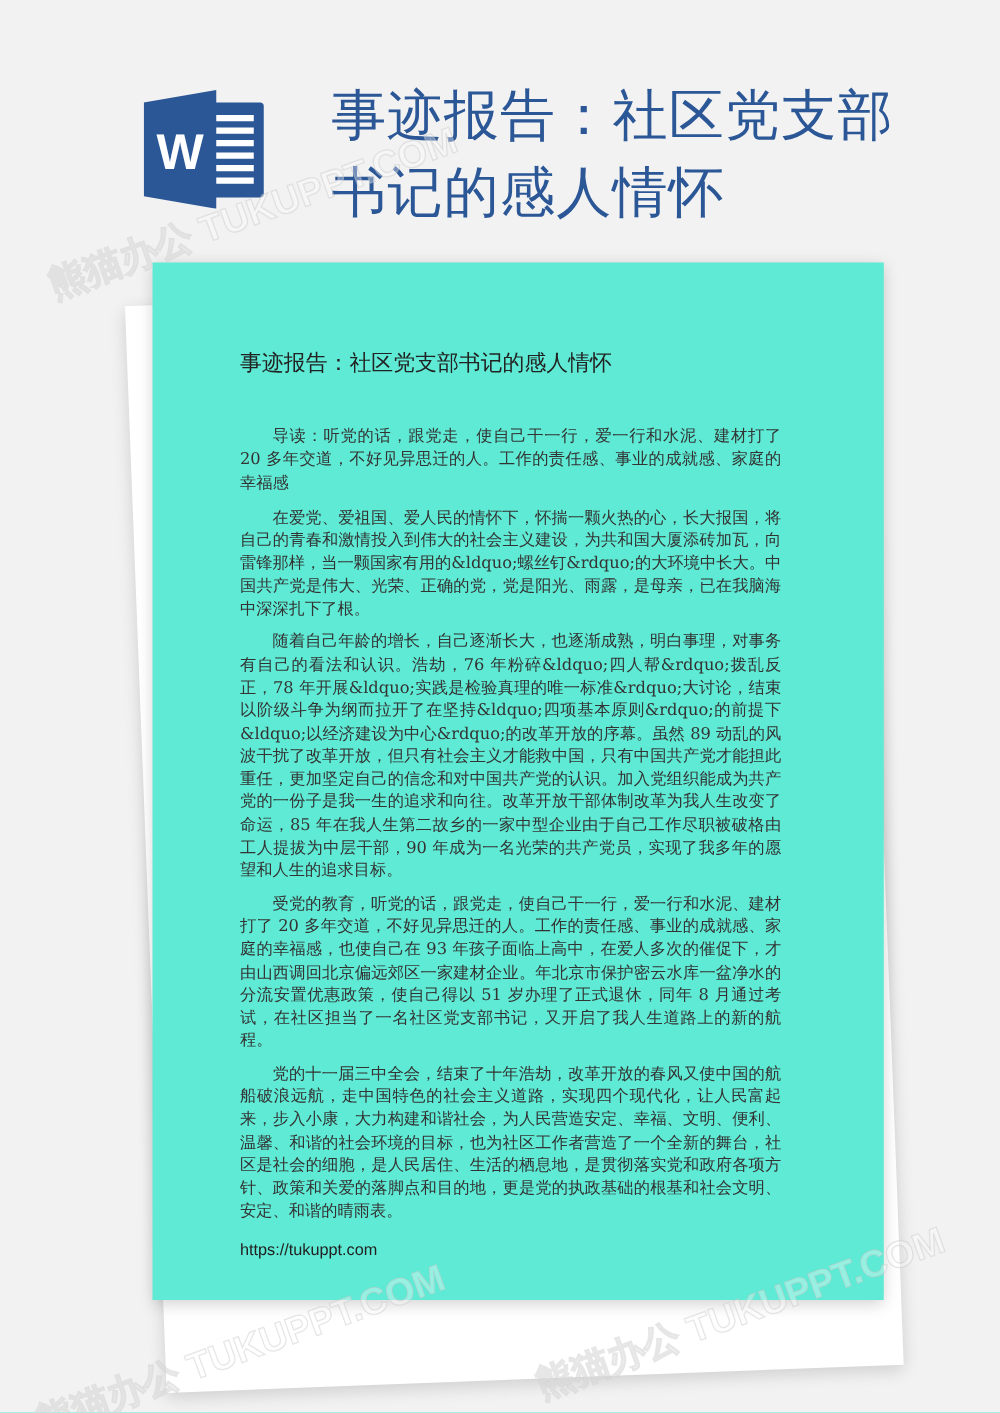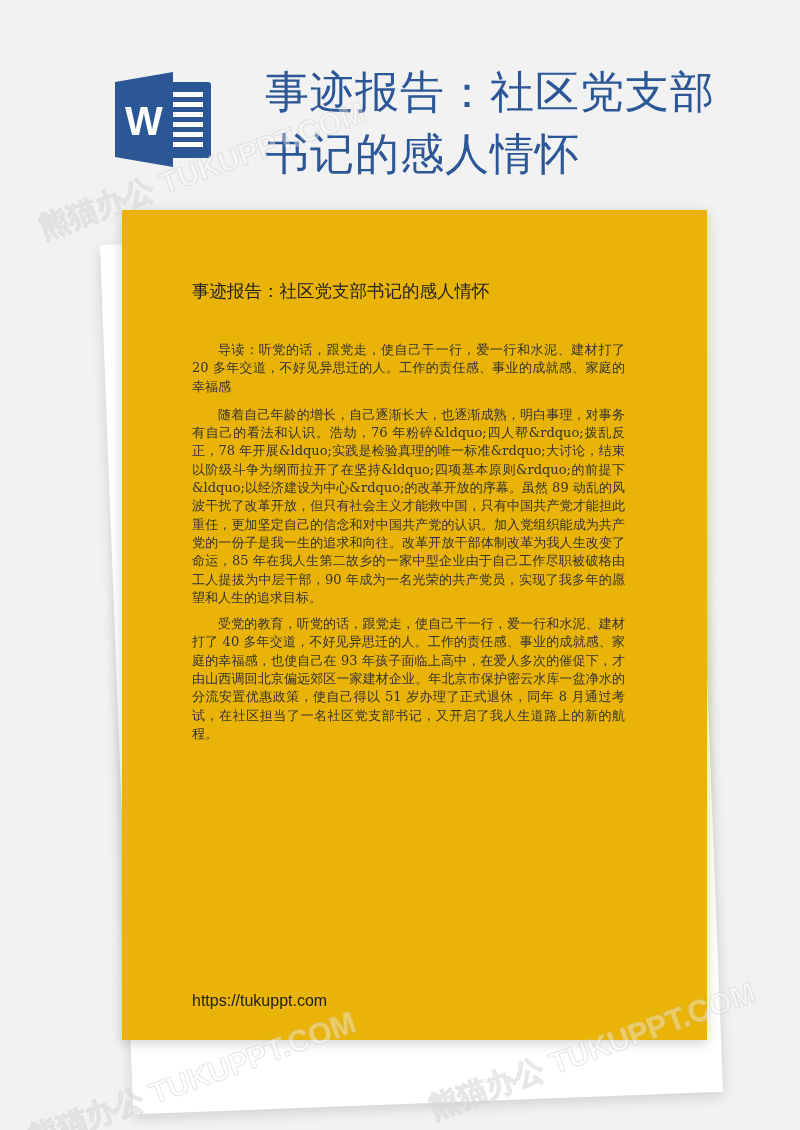--- a/index.html
+++ b/index.html
@@ -16,37 +16,37 @@
       font-size: 44px; line-height: 62px; color: #2b5797; letter-spacing: 1px;
       font-weight: normal;
     }
     .page-back {
       position: absolute; left: 100px; top: 245px; width: 590px; height: 870px;
       background: #ffffff; transform: rotate(-2.2deg); transform-origin: 0 0;
       box-shadow: 0 4px 14px rgba(0,0,0,0.15);
     }
     .page-front {
       position: absolute; left: 122px; top: 210px; width: 585px; height: 830px;
-      background: #eab308; box-shadow: 0 3px 12px rgba(0,0,0,0.18);
+      background: #5eead4; box-shadow: 0 3px 12px rgba(0,0,0,0.18);
       overflow: hidden;
     }
     .doc-title {
       position: absolute; left: 70px; top: 68px; width: 460px;
       font-family: "DejaVu Sans", "Liberation Sans", sans-serif;
       font-size: 17.5px; color: #222; line-height: 26px; margin: 0; font-weight: normal;
     }
     .doc-body { position: absolute; left: 70px; top: 111px; width: 433px; margin-top: 20px; }
     .para {
       margin: 0 0 8px 0; font-size: 13px; line-height: 18.3px; color: #333;
       text-indent: 2em; text-align: justify;
     }
     .para:first-child { margin-bottom: 10px; }
     .footer-url {
       position: absolute; left: 70px; top: 782px;
-      font-family: "Liberation Sans", sans-serif; font-size: 16px; color: #222;
+      font-family: "Liberation Sans", sans-serif; font-size: 13px; color: #222;
     }
     .watermark {
       position: absolute; font-family: "Liberation Sans", sans-serif; font-weight: bold;
       font-size: 30px; color: rgba(255,255,255,0.35);
       -webkit-text-stroke: 1px rgba(200,200,200,0.45);
       transform: rotate(-20deg); white-space: nowrap; pointer-events: none;
     }
   </style>
 </head>
 <body>
@@ -70,21 +70,23 @@
     <span>书记的感人情怀</span>
   </h1>
 </div>
 
 <div class="page-back"></div>
 
 <div class="page-front">
   <h2 class="doc-title">事迹报告：社区党支部书记的感人情怀</h2>
   <div class="doc-body">
     <p class="para">导读：听党的话，跟党走，使自己干一行，爱一行和水泥、建材打了 20 多年交道，不好见异思迁的人。工作的责任感、事业的成就感、家庭的幸福感</p>
+    <p class="para">在爱党、爱祖国、爱人民的情怀下，怀揣一颗火热的心，长大报国，将自己的青春和激情投入到伟大的社会主义建设，为共和国大厦添砖加瓦，向雷锋那样，当一颗国家有用的&amp;ldquo;螺丝钉&amp;rdquo;的大环境中长大。中国共产党是伟大、光荣、正确的党，党是阳光、雨露，是母亲，已在我脑海中深深扎下了根。</p>
     <p class="para">随着自己年龄的增长，自己逐渐长大，也逐渐成熟，明白事理，对事务有自己的看法和认识。浩劫，76 年粉碎&amp;ldquo;四人帮&amp;rdquo;拨乱反正，78 年开展&amp;ldquo;实践是检验真理的唯一标准&amp;rdquo;大讨论，结束以阶级斗争为纲而拉开了在坚持&amp;ldquo;四项基本原则&amp;rdquo;的前提下&amp;ldquo;以经济建设为中心&amp;rdquo;的改革开放的序幕。虽然 89 动乱的风波干扰了改革开放，但只有社会主义才能救中国，只有中国共产党才能担此重任，更加坚定自己的信念和对中国共产党的认识。加入党组织能成为共产党的一份子是我一生的追求和向往。改革开放干部体制改革为我人生改变了命运，85 年在我人生第二故乡的一家中型企业由于自己工作尽职被破格由工人提拔为中层干部，90 年成为一名光荣的共产党员，实现了我多年的愿望和人生的追求目标。</p>
-    <p class="para">受党的教育，听党的话，跟党走，使自己干一行，爱一行和水泥、建材打了 40 多年交道，不好见异思迁的人。工作的责任感、事业的成就感、家庭的幸福感，也使自己在 93 年孩子面临上高中，在爱人多次的催促下，才由山西调回北京偏远郊区一家建材企业。年北京市保护密云水库一盆净水的分流安置优惠政策，使自己得以 51 岁办理了正式退休，同年 8 月通过考试，在社区担当了一名社区党支部书记，又开启了我人生道路上的新的航程。</p>
+    <p class="para">受党的教育，听党的话，跟党走，使自己干一行，爱一行和水泥、建材打了 20 多年交道，不好见异思迁的人。工作的责任感、事业的成就感、家庭的幸福感，也使自己在 93 年孩子面临上高中，在爱人多次的催促下，才由山西调回北京偏远郊区一家建材企业。年北京市保护密云水库一盆净水的分流安置优惠政策，使自己得以 51 岁办理了正式退休，同年 8 月通过考试，在社区担当了一名社区党支部书记，又开启了我人生道路上的新的航程。</p>
+    <p class="para">党的十一届三中全会，结束了十年浩劫，改革开放的春风又使中国的航船破浪远航，走中国特色的社会主义道路，实现四个现代化，让人民富起来，步入小康，大力构建和谐社会，为人民营造安定、幸福、文明、便利、温馨、和谐的社会环境的目标，也为社区工作者营造了一个全新的舞台，社区是社会的细胞，是人民居住、生活的栖息地，是贯彻落实党和政府各项方针、政策和关爱的落脚点和目的地，更是党的执政基础的根基和社会文明、安定、和谐的晴雨表。</p>
   </div>
   <div class="footer-url">https://tukuppt.com</div>
 </div>
 
 <div class="watermark" style="left:20px; top:1060px;">熊猫办公 TUKUPPT.COM</div>
 <div class="watermark" style="left:420px; top:1030px;">熊猫办公 TUKUPPT.COM</div>
 <div class="watermark" style="left:30px; top:150px;">熊猫办公 TUKUPPT.COM</div>
 
 </body></html>

